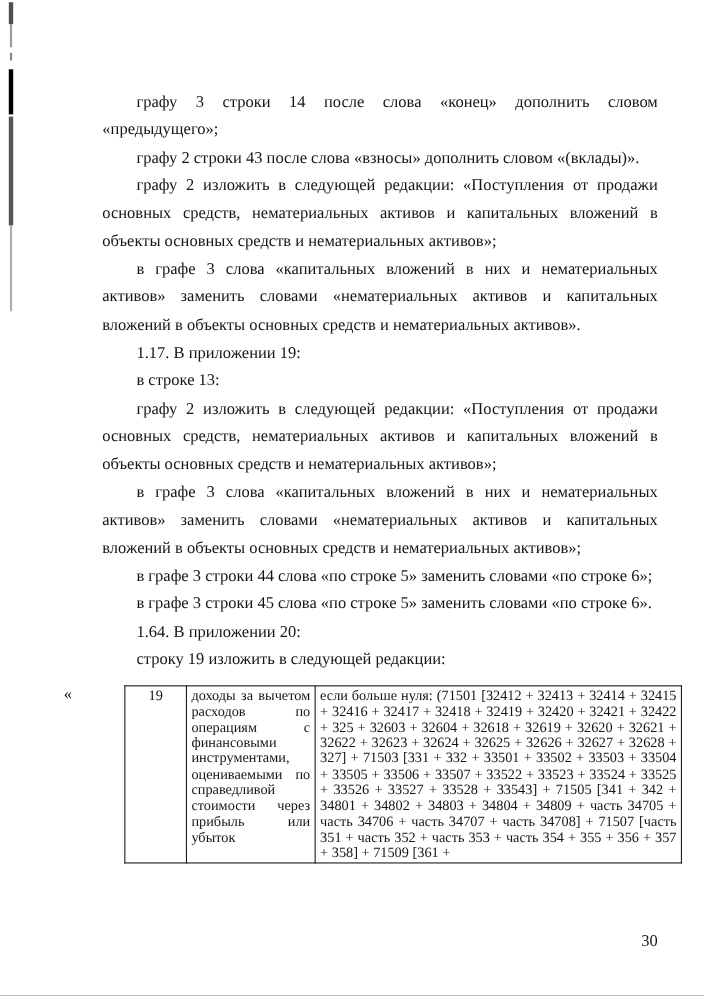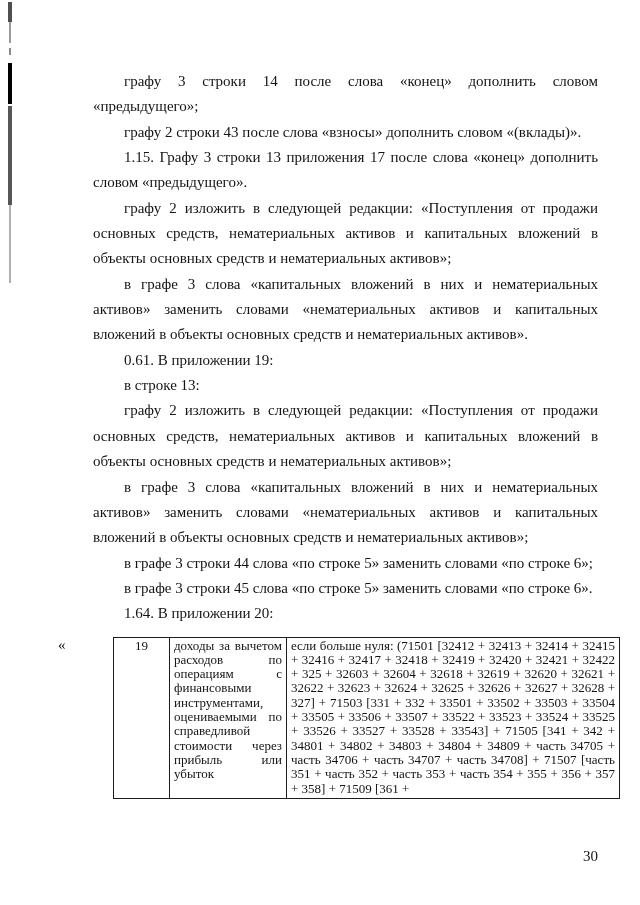--- a/index.html
+++ b/index.html
@@ -16,21 +16,21 @@
   .artifact { position:absolute; background:#444; }
   .a1 { left:8px;  top:2px;   width:4px;   height:20px; background:#4f4f4f; }
   .a2 { left:9px;  top:22px;  width:1.5px; height:21px; background:#9a9a9a; }
   .a3 { left:9px;  top:48px;  width:2px;   height:7px;  background:#8a8a8a; }
   .a4 { left:8px;  top:63px;  width:4px;   height:41px; background:#000000; }
   .a5 { left:8px;  top:106px; width:3.5px; height:99px; background:#565656; }
   .a6 { left:9px;  top:205px; width:1.5px; height:78px; background:#b0b0b0; }
 
   .content {
     position:absolute;
-    left:93px; top:69px; width:505px;
+    left:93px; top:81px; width:505px;
     font-size:15px;
     line-height:25.35px;
     text-align:justify;
   }
   .para { margin:0; text-indent:31px; }
 
   .table-wrap { position:relative; margin-left:20px; margin-top:10px; }
   .open-quote {
     position:absolute; left:-55px; top:1px;
     font-size:15px; line-height:15px; text-indent:0;
@@ -65,30 +65,30 @@
   <span class="artifact a1"></span>
   <span class="artifact a2"></span>
   <span class="artifact a3"></span>
   <span class="artifact a4"></span>
   <span class="artifact a5"></span>
   <span class="artifact a6"></span>
 
   <div class="content">
     <p class="para">графу 3 строки 14 после слова «конец» дополнить словом «предыдущего»;</p>
     <p class="para">графу 2 строки 43 после слова «взносы» дополнить словом «(вклады)».</p>
-    <p class="para">1.15. Графу 3 строки 13 приложения 17 после слова «конец» дополнить словом «предыдущего».</p>
     <p class="para">графу 2 изложить в следующей редакции: «Поступления от продажи основных средств, нематериальных активов и капитальных вложений в объекты основных средств и нематериальных активов»;</p>
     <p class="para">в графе 3 слова «капитальных вложений в них и нематериальных активов» заменить словами «нематериальных активов и капитальных вложений в объекты основных средств и нематериальных активов».</p>
-    <p class="para">0.61. В приложении 19:</p>
+    <p class="para">1.17. В приложении 19:</p>
     <p class="para">в строке 13:</p>
     <p class="para">графу 2 изложить в следующей редакции: «Поступления от продажи основных средств, нематериальных активов и капитальных вложений в объекты основных средств и нематериальных активов»;</p>
     <p class="para">в графе 3 слова «капитальных вложений в них и нематериальных активов» заменить словами «нематериальных активов и капитальных вложений в объекты основных средств и нематериальных активов»;</p>
     <p class="para">в графе 3 строки 44 слова «по строке 5» заменить словами «по строке 6»;</p>
     <p class="para">в графе 3 строки 45 слова «по строке 5» заменить словами «по строке 6».</p>
     <p class="para">1.64. В приложении 20:</p>
+    <p class="para">строку 19 изложить в следующей редакции:</p>
 
     <div class="table-wrap">
       <span class="open-quote">«</span>
       <table class="amendment-table">
         <tbody>
             <tr>
           <td class="c1">19</td>
           <td class="c2">доходы за вычетом расходов по операциям с финансовыми инструментами, оцениваемыми по справедливой стоимости через прибыль или убыток</td>
           <td class="c3">если больше нуля: (71501 [32412 + 32413 + 32414 + 32415 + 32416 + 32417 + 32418 + 32419 + 32420 + 32421 + 32422 + 325 + 32603 + 32604 + 32618 + 32619 + 32620 + 32621 + 32622 + 32623 + 32624 + 32625 + 32626 + 32627 + 32628 + 327] + 71503 [331 + 332 + 33501 + 33502 + 33503 + 33504 + 33505 + 33506 + 33507 + 33522 + 33523 + 33524 + 33525 + 33526 + 33527 + 33528 + 33543] + 71505 [341 + 342 + 34801 + 34802 + 34803 + 34804 + 34809 + часть 34705 + часть 34706 + часть 34707 + часть 34708] + 71507 [часть 351 + часть 352 + часть 353 + часть 354 + 355 + 356 + 357 + 358] + 71509 [361 +</td>
         </tr>

